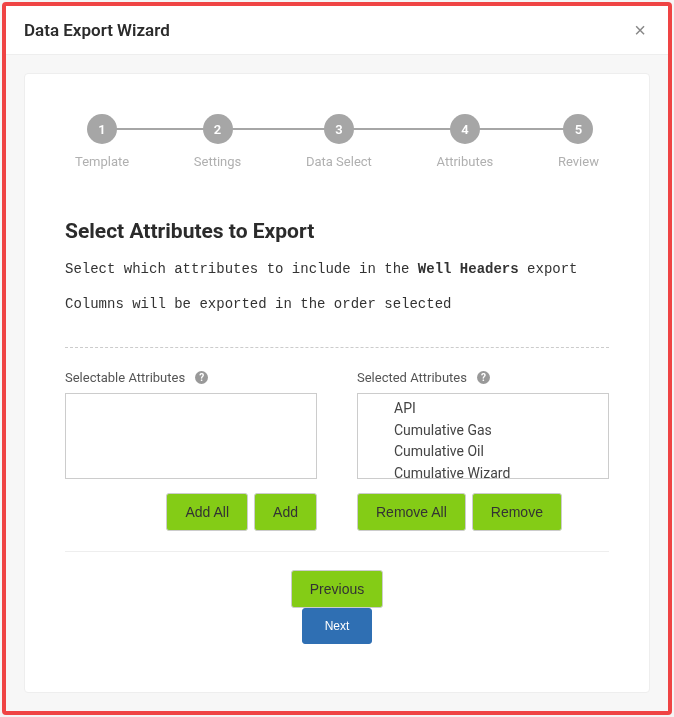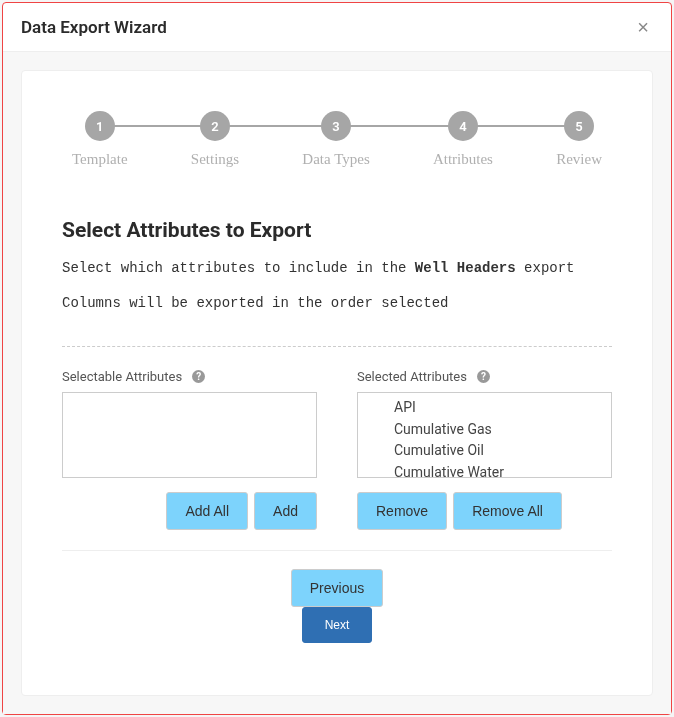--- a/index.html
+++ b/index.html
@@ -9,21 +9,21 @@
     }
     body {
       font-family: -apple-system, BlinkMacSystemFont, "Segoe UI", Roboto, "Helvetica Neue", Arial, sans-serif;
       background: #f5f5f5;
       width: 674px;
       height: 717px;
       overflow: hidden;
     }
     .modal-outer {
       background: #fff;
-      border: 1px solid #ef4444;
+      border: 4px solid #ef4444;
       border-radius: 4px;
       width: 670px;
       margin: 2px;
       height: 713px;
       display: flex;
       flex-direction: column;
     }
     .modal-header {
       display: flex;
       justify-content: space-between;
@@ -93,24 +93,23 @@
       background: #a6a6a6;
       color: #fff;
       display: flex;
       align-items: center;
       justify-content: center;
       font-size: 13px;
       font-weight: 600;
       margin-bottom: 10px;
     }
     .step-label {
-      font-size: 15px;
+      font-size: 13px;
       color: #b0b0b0;
       white-space: nowrap;
-      font-family: Liberation Serif, serif;
     }
     .section-title {
       font-size: 21px;
       font-weight: 700;
       color: #2b2b2b;
       margin-bottom: 16px;
     }
     .section-desc {
       font-size: 14px;
       color: #333;
@@ -175,21 +174,21 @@
       gap: 6px;
       margin-top: 14px;
     }
     .btn-row.right {
       justify-content: flex-start;
     }
     .btn-row.left-align {
       justify-content: flex-end;
     }
     .btn {
-      background: #7dd3fc;
+      background: #84cc16;
       border: 1px solid #ccc;
       border-radius: 3px;
       padding: 10px 18px;
       font-size: 14px;
       color: #333;
       cursor: pointer;
     }
     .footer {
       border-top: 1px solid #eee;
       padding-top: 18px;
@@ -234,21 +233,21 @@
         <div class="step">
           <div class="step-circle">1</div>
           <div class="step-label">Template</div>
         </div>
         <div class="step">
           <div class="step-circle">2</div>
           <div class="step-label">Settings</div>
         </div>
         <div class="step">
           <div class="step-circle">3</div>
-          <div class="step-label">Data Types</div>
+          <div class="step-label">Data Select</div>
         </div>
         <div class="step">
           <div class="step-circle">4</div>
           <div class="step-label">Attributes</div>
         </div>
         <div class="step">
           <div class="step-circle">5</div>
           <div class="step-label">Review</div>
         </div>
       </div>
@@ -275,25 +274,25 @@
         </div>
         <div class="attr-col">
           <div class="col-label">
             <span>Selected Attributes</span>
             <span class="help-icon">?</span>
           </div>
           <div class="listbox" id="selected-list">
               <div class="listbox-item">API</div>
               <div class="listbox-item">Cumulative Gas</div>
               <div class="listbox-item">Cumulative Oil</div>
-              <div class="listbox-item">Cumulative Water</div>
+              <div class="listbox-item">Cumulative Wizard</div>
             </div>
           <div class="btn-row right">
+            <button class="btn">Remove All</button>
             <button class="btn">Remove</button>
-            <button class="btn">Remove All</button>
           </div>
         </div>
       </div>
 
       <div class="footer">
         <button class="btn">Previous</button>
         <button class="btn-primary">Next</button>
       </div>
 
     </div>

